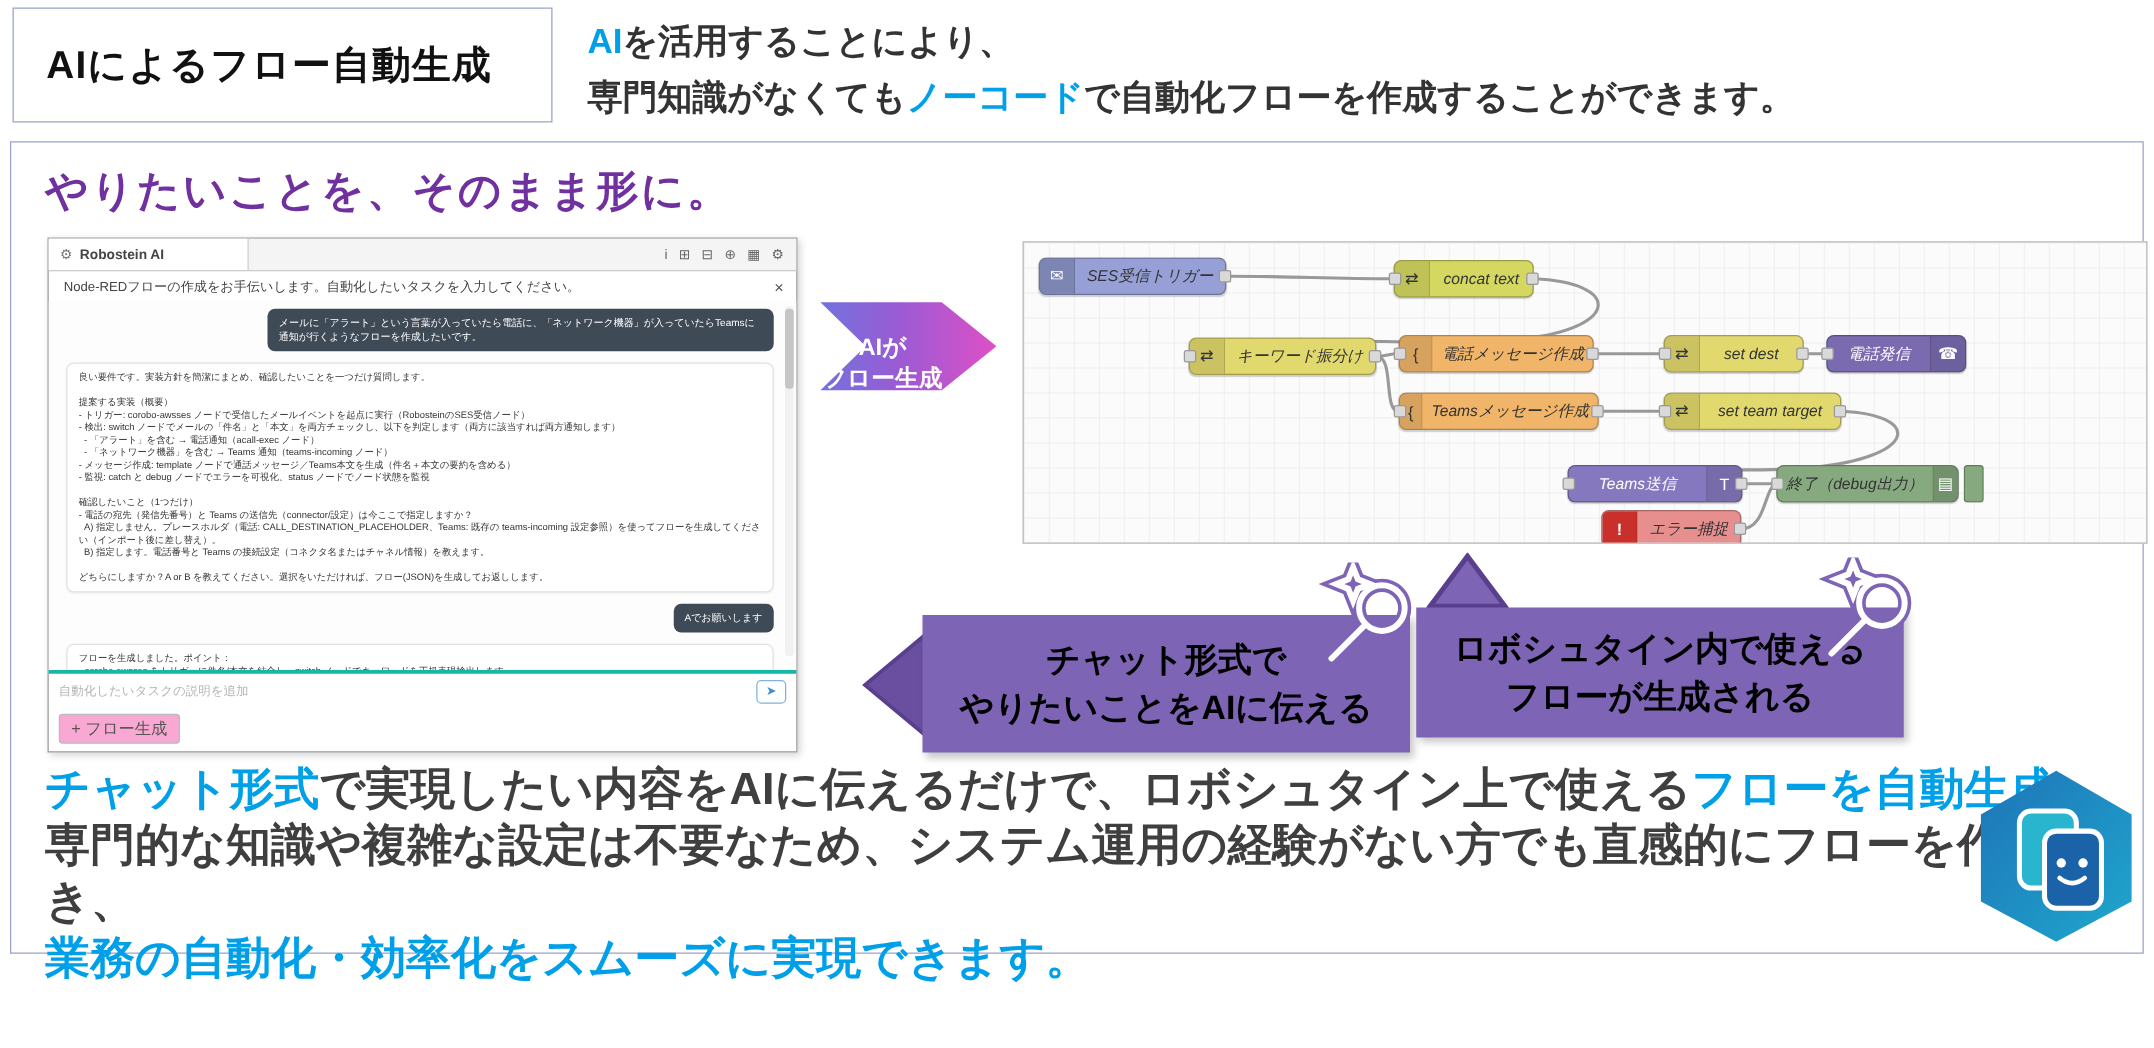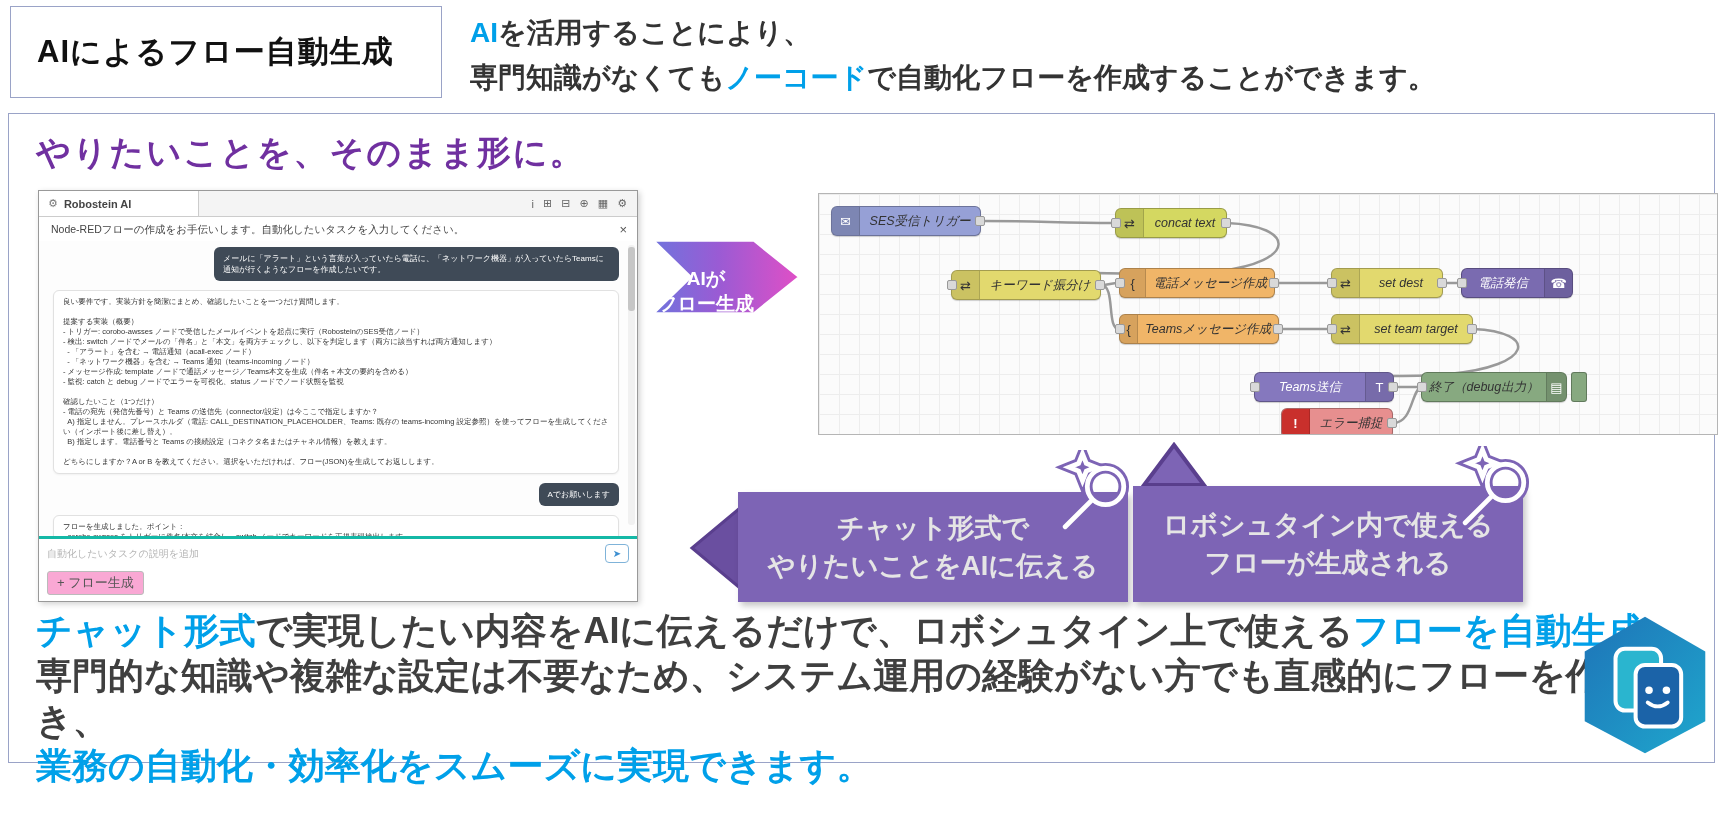--- a/index.html
+++ b/index.html
@@ -72,25 +72,25 @@
   .n-switch, .n-change { background:#e2d96e; }
   .n-template { background:#f0b568; }
   .n-call { background:#7a6bb0; color:#fff; } .n-call .nicon { color:#fff; }
   .n-teams { background:#8578be; color:#fff; } .n-teams .nicon { color:#fff; }
   .n-debug { background:#87a980; } .n-debug .nicon { color:#fff; background:rgba(0,0,0,.14); }
   .n-catch { background:#e78f8f; } .n-catch .nicon { background:#c9302c; color:#fff; font-weight:bold; }
   .debug-toggle { position:absolute; left:752px; top:178px; width:16px; height:30px; background:#87a980;
     border:1px solid rgba(0,0,0,.28); border-radius:3px; }
 
   
-  .callout { background:#7d64b5; color:#e5e5e5; text-align:center; box-shadow:3px 4px 6px rgba(0,0,0,.22);
+  .callout { background:#7d64b5; color:#000000; text-align:center; box-shadow:3px 4px 6px rgba(0,0,0,.22);
     display:flex; flex-direction:column; justify-content:center; gap:2px; }
   .callout .line { font-size:27px; font-weight:bold; line-height:36px; }
   .co1 { left:738px; top:492px; width:390px; height:110px; }
-  .co2 { left:1133px; top:486px; width:390px; height:116px; }
+  .co2 { left:1133px; top:486px; width:390px; height:104px; }
   .arrow-left { left:686px; top:492px; }
   .arrow-up { left:1141px; top:442px; }
   .magnifier { pointer-events:none; }
 
   
   .footer { left:36px; top:608px; font-size:36px; font-weight:bold; color:#3f3f3f; line-height:45px; }
   .footer .blue { color:#00a0e9; }
   .logo { left:1578px; top:614px; }
 </style>
 </head>

